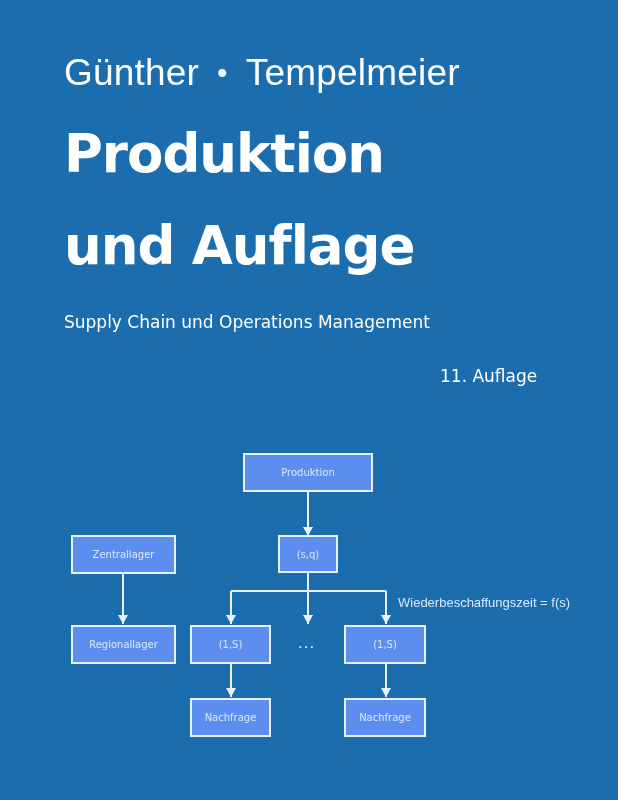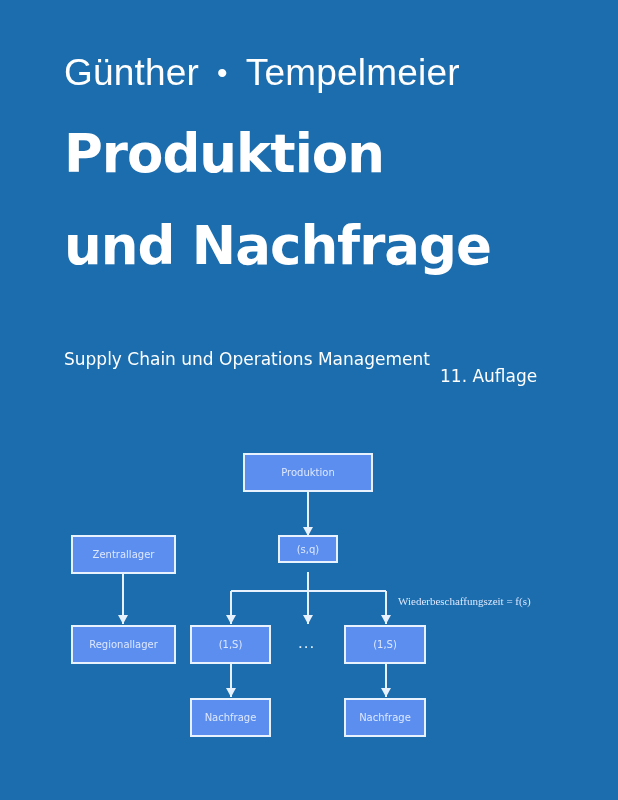--- a/index.html
+++ b/index.html
@@ -2,36 +2,36 @@
 <html><head>
 <meta charset="utf-8">
 <style>
   html, body { margin: 0; padding: 0; }
   body { width: 618px; height: 800px; background: #1b6dae; position: relative; overflow: hidden; font-family: "Liberation Sans", sans-serif; color: #ffffff; }
   .authors { position: absolute; left: 64px; top: 51px; font-size: 37px; line-height: 44px; letter-spacing: 0.2px; white-space: nowrap; }
   .authors .dot { display: inline-block; margin: 0 18px; font-size: 30px; vertical-align: 2px; }
   .title { position: absolute; left: 64px; font-family: "DejaVu Sans", sans-serif; font-weight: bold; font-size: 53px; line-height: 60px; letter-spacing: -1px; white-space: nowrap; }
   .t1 { top: 124px; }
   .t2 { top: 216px; }
-  .subtitle { position: absolute; left: 64px; top: 310px; font-family: "DejaVu Sans", sans-serif; font-size: 17px; line-height: 24px; white-space: nowrap; margin-top: 37px; }
+  .subtitle { position: absolute; left: 64px; top: 310px; font-family: "DejaVu Sans", sans-serif; font-size: 17px; line-height: 24px; white-space: nowrap; }
   .edition { position: absolute; left: 440px; top: 364px; font-family: "DejaVu Sans", sans-serif; font-size: 17px; line-height: 24px; white-space: nowrap; }
   .box { position: absolute; box-sizing: border-box; background: #5c8ef0; border: 2px solid #e8f2ff; display: flex; align-items: center; justify-content: center; font-family: "DejaVu Sans", sans-serif; font-size: 10px; color: #dde8ff; white-space: nowrap; }
-  .note { position: absolute; left: 398px; top: 595px; font-family: Liberation Serif, serif; font-size: 11px; color: #dde8ff; white-space: nowrap; }
+  .note { position: absolute; left: 398px; top: 595px; font-family: Liberation Sans, sans-serif; font-size: 13px; color: #dde8ff; white-space: nowrap; }
   .ellipsis { position: absolute; left: 298px; top: 633px; font-size: 17px; color: #e8f2ff; letter-spacing: 1px; }
   svg.arrows { position: absolute; left: 0; top: 0; }
 </style>
 </head>
 <body>
 
 <div class="authors">
   <span>Günther</span><span class="dot">•</span><span>Tempelmeier</span>
 </div>
 
 <div class="title t1">Produktion</div>
-<div class="title t2">und Nachfrage</div>
+<div class="title t2">und Auflage</div>
 
 <div class="subtitle">Supply Chain und Operations Management</div>
 <div class="edition">11. Auflage</div>
 
 <svg class="arrows" width="618" height="800" viewBox="0 0 618 800">
   <defs>
     <marker id="ah" markerWidth="10" markerHeight="10" refX="5" refY="8" orient="auto" markerUnits="userSpaceOnUse">
       <path d="M0,0 L10,0 L5,9 Z" fill="#e8f2ff"></path>
     </marker>
   </defs>
@@ -53,21 +53,21 @@
     <path d="M381,615 L386,624 L391,615 Z" fill="#e8f2ff" stroke="none"></path>
 
     <path d="M231,664 V697"></path>
     <path d="M226,688 L231,697 L236,688 Z" fill="#e8f2ff" stroke="none"></path>
     <path d="M386,664 V697"></path>
     <path d="M381,688 L386,697 L391,688 Z" fill="#e8f2ff" stroke="none"></path>
   </g>
 </svg>
 
 <div class="box" style="left:243px; top:453px; width:130px; height:39px;">Produktion</div>
-<div class="box" style="left:278px; top:535px; width:60px; height:28px;">(s,q)</div>
+<div class="box" style="left:278px; top:535px; width:60px; height:38px;">(s,q)</div>
 <div class="box" style="left:71px; top:535px; width:105px; height:39px;">Zentrallager</div>
 <div class="box" style="left:71px; top:625px; width:105px; height:39px;">Regionallager</div>
 <div class="box" style="left:190px; top:625px; width:81px; height:39px;">(1,S)</div>
 <div class="box" style="left:344px; top:625px; width:82px; height:39px;">(1,S)</div>
 <div class="box" style="left:190px; top:698px; width:81px; height:39px;">Nachfrage</div>
 <div class="box" style="left:344px; top:698px; width:82px; height:39px;">Nachfrage</div>
 
 <div class="ellipsis">...</div>
 <div class="note">Wiederbeschaffungszeit = f(s)</div>
 

